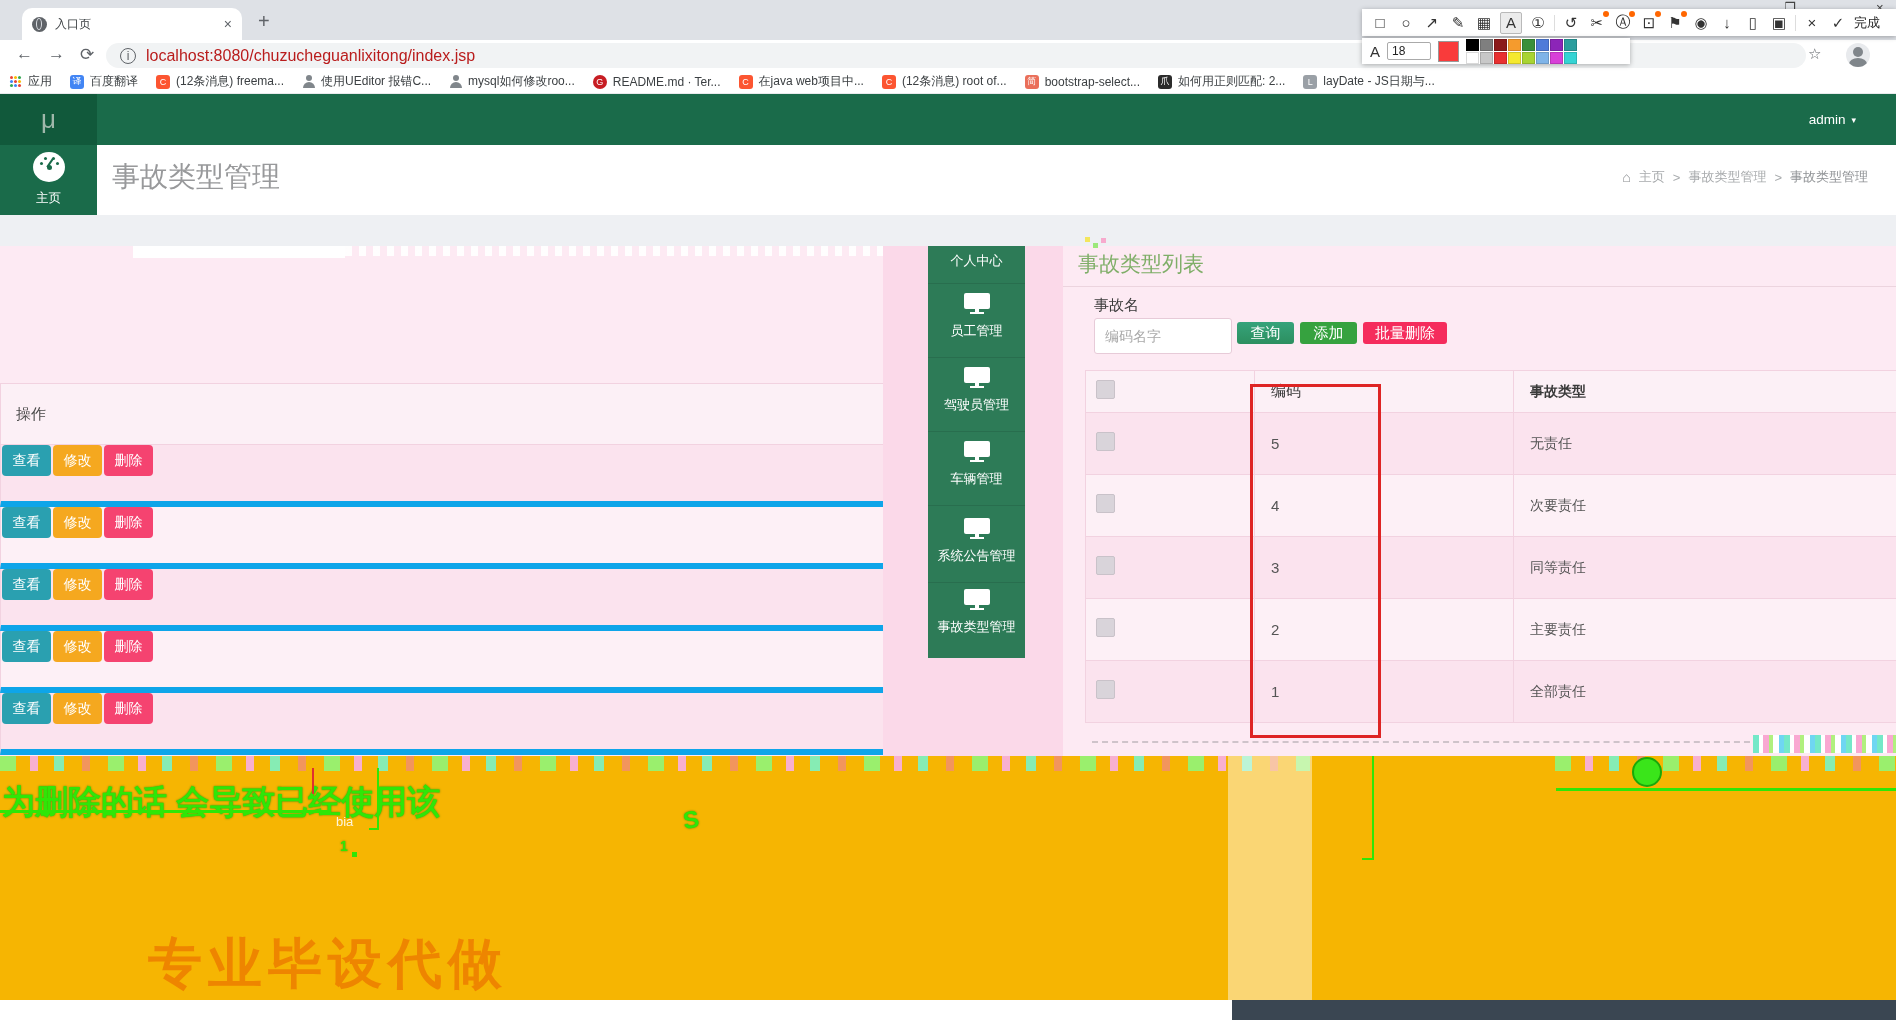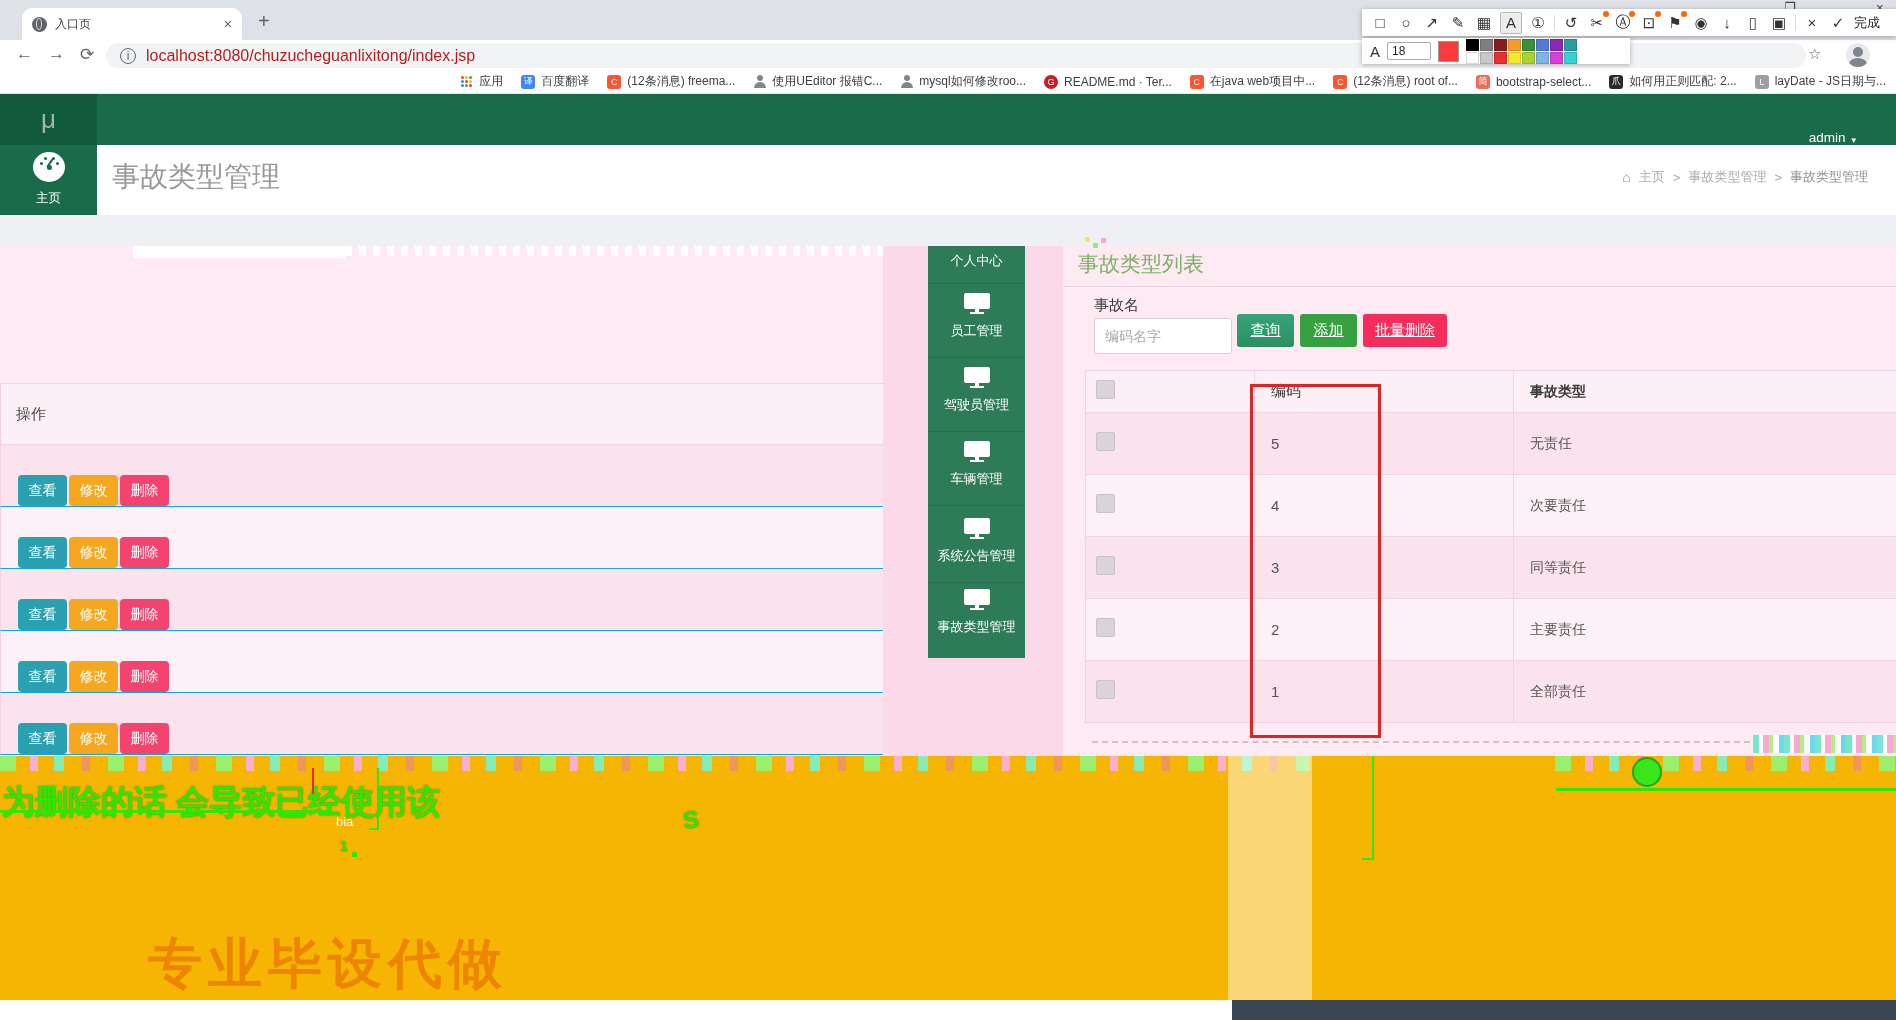--- a/index.html
+++ b/index.html
@@ -20,21 +20,21 @@
   .omnibox{left:106px;top:43px;width:1700px;height:25px;background:#f1f3f4;border-radius:13px;
            display:flex;align-items:center;padding:0 14px;box-sizing:border-box;}
   .urlinfo{color:#5f6368;font-size:12px;border:1px solid #5f6368;border-radius:50%;width:14px;height:14px;
            display:inline-flex;align-items:center;justify-content:center;margin-right:10px;flex:0 0 auto;}
   .urltext{font-size:16px;color:#b91c1c;}
   .star{left:1808px;top:45px;color:#5f6368;font-size:15px;}
   .avatar{left:1846px;top:43px;width:24px;height:24px;border-radius:50%;background:#e8eaed;overflow:hidden;}
   .avatar i{position:absolute;left:7px;top:4px;width:10px;height:10px;border-radius:50%;background:#80868b;}
   .avatar b{position:absolute;left:3px;top:15px;width:18px;height:12px;border-radius:50%;background:#80868b;}
   .bookmarks{left:0;top:70px;width:1896px;height:24px;background:#fff;border-bottom:1px solid #e8eaed;
-             display:flex;align-items:center;padding:0 10px;box-sizing:border-box;gap:18px;justify-content:flex-end;}
+             display:flex;align-items:center;padding:0 10px;box-sizing:border-box;gap:18px;}
   .bm{display:flex;align-items:center;gap:6px;font-size:12px;color:#3c4043;white-space:nowrap;}
   .fav{width:14px;height:14px;border-radius:3px;color:#fff;font-size:9px;display:inline-flex;
        align-items:center;justify-content:center;flex:0 0 auto;}
   .person{width:13px;height:13px;position:relative;flex:0 0 auto;}
   .person i{position:absolute;left:4px;top:0;width:6px;height:6px;border-radius:50%;background:#80868b;}
   .person b{position:absolute;left:1px;top:7px;width:12px;height:6px;border-radius:6px 6px 0 0;background:#80868b;}
   .appsgrid{width:12px;height:12px;position:relative;flex:0 0 auto;}
   .appsgrid i{position:absolute;width:3px;height:3px;border-radius:50%;background:#ea4335;left:0;top:0;
      box-shadow:4px 0 0 #fbbc04,8px 0 0 #34a853,0 4px 0 #4285f4,4px 4px 0 #ea4335,8px 4px 0 #fbbc04,0 8px 0 #34a853,4px 8px 0 #4285f4,8px 8px 0 #ea4335;}
   
@@ -52,55 +52,55 @@
   .sizebox{width:44px;height:18px;border:1px solid #aaa;border-radius:2px;font-size:12px;color:#222;
            display:flex;align-items:center;justify-content:space-between;padding:0 4px;box-sizing:border-box;}
   .bigswatch{width:21px;height:21px;border:1px solid #999;box-sizing:border-box;}
   .palette{display:grid;grid-template-columns:repeat(8,13px);grid-template-rows:12px 12px;gap:1px;}
   .sw{width:13px;height:12px;border:1px solid rgba(0,0,0,.15);box-sizing:border-box;}
   .winctl{color:#444;font-size:13px;z-index:49;}
   
   .navbar{left:0;top:94px;width:1896px;height:51px;background:#1a6b4a;}
   .logo{left:0;top:94px;width:97px;height:51px;background:#11593b;color:#9fb7aa;font-size:26px;
         display:flex;align-items:center;justify-content:center;}
-  .adminbox{right:40px;top:94px;height:51px;display:flex;align-items:flex-end;gap:6px;color:#fff;font-size:13.5px;position:absolute;}
+  .adminbox{right:40px;top:94px;height:51px;display:flex;align-items:center;gap:6px;color:#fff;font-size:13.5px;position:absolute;}
   .sidebar{left:0;top:145px;width:97px;height:611px;background:#1a6b4a;}
   .sideitem{left:0;top:152px;width:97px;text-align:center;color:#fff;}
   .sidelabel{font-size:12.5px;margin-top:4px;}
   .pagehead{left:97px;top:145px;width:1799px;height:70px;background:#fff;}
   .ptitle{left:112px;top:158px;font-size:28px;font-weight:300;color:#98999b;}
   .crumbs{right:28px;top:168px;display:flex;align-items:center;gap:8px;font-size:13px;color:#a8abad;position:absolute;}
   .graystrip{left:0;top:215px;width:1896px;height:31px;background:#eef0f3;}
   
   .panelL{left:0;top:246px;width:883px;height:510px;background:#fdeaf3;}
   .panelR{left:1063px;top:246px;width:833px;height:510px;background:#fdeaf3;}
   .menustrip{left:883px;top:246px;width:180px;height:510px;background:#fbd9e9;}
   .menu{left:928px;top:246px;width:97px;height:412px;background:#2d7b57;z-index:25;}
   .mitem{width:97px;text-align:center;color:#fff;border-bottom:1px solid rgba(0,0,0,.10);position:absolute;left:0;}
   .mlabel{font-size:13px;margin-top:3px;}
   .whitestrip{left:133px;top:246px;width:212px;height:12px;background:#fff;}
   .dotstrip{left:345px;top:246px;width:538px;height:10px;
     background:repeating-linear-gradient(90deg,rgba(255,255,255,.95) 0 7px,rgba(255,255,255,0) 7px 14px);}
   .ltable-head{left:0;top:383px;width:883px;height:62px;background:#fcf0f6;border-top:1px solid #f2d2e0;
      border-bottom:1px solid #f2d2e0;border-left:1px solid #f2d2e0;box-sizing:border-box;
      display:flex;align-items:center;padding-left:15px;font-size:15px;color:#4a4a4a;}
-  .lrow{left:0;width:883px;height:62px;border-bottom:1px solid #0ea5e9;border-left:1px solid #f2d2e0;
-     box-sizing:border-box;display:flex;align-items:flex-end;gap:2px;padding-left:17px;position:absolute;}
+  .lrow{left:0;width:883px;height:62px;border-bottom:6px solid #0ea5e9;border-left:1px solid #f2d2e0;
+     box-sizing:border-box;display:flex;align-items:flex-start;gap:2px;padding-left:1px;position:absolute;}
   .rowd{background:#fbe3ee;} .rowl{background:#fdf0f6;}
   .btn{height:31px;min-width:49px;border-radius:4px;color:#fff;font-size:14px;display:inline-flex;
        align-items:center;justify-content:center;padding:0 8px;box-sizing:border-box;}
   .b-view{background:#2aa0b0;} .b-edit{background:#f5a81f;} .b-del{background:#f54370;}
   .rtitle{left:1078px;top:250px;font-size:21px;color:#7fae68;}
   .rdivider{left:1063px;top:286px;width:833px;height:1px;background:#ecd4de;}
   .flabel{left:1094px;top:296px;font-size:15px;color:#3a3a3a;}
   .finput{left:1094px;top:318px;width:138px;height:36px;background:#fff;border:1px solid #e7cbd8;border-radius:3px;
           box-sizing:border-box;padding:0 10px;font-size:14px;color:#555;font-family:inherit;}
   .finput::placeholder{color:#a9a9a9;}
-  .rbtn{top:314px;height:33px;border-radius:3px;color:#fff;font-size:15px;display:flex;align-items:center;
-        justify-content:center;position:absolute;text-decoration:underline;}
+  .rbtn{top:322px;height:22px;border-radius:3px;color:#fff;font-size:15px;display:flex;align-items:center;
+        justify-content:center;position:absolute;}
   .rtable{left:1085px;top:370px;width:811px;position:absolute;}
   .rt-head{height:43px;background:#fcf0f6;border-top:1px solid #f2d2e0;border-bottom:1px solid #f2d2e0;
      border-left:1px solid #f2d2e0;box-sizing:border-box;display:flex;align-items:center;}
   .rrow{height:62px;border-bottom:1px solid #f2d2e0;border-left:1px solid #f2d2e0;box-sizing:border-box;
         display:flex;align-items:center;}
   .c1{width:168px;padding-left:10px;box-sizing:border-box;}
   .c2{width:259px;padding-left:16px;box-sizing:border-box;font-size:15px;color:#555;border-left:1px solid #f2d2e0;height:100%;display:flex;align-items:center;}
   .c3{flex:1;padding-left:16px;box-sizing:border-box;font-size:14px;color:#555;border-left:1px solid #f2d2e0;height:100%;display:flex;align-items:center;}
   .cb{width:17px;height:17px;background:#d9d4da;border:1px solid #c9c2c9;border-radius:2px;}
   .redrect{left:1250px;top:384px;width:125px;height:348px;border:3px solid #de2424;z-index:40;}

